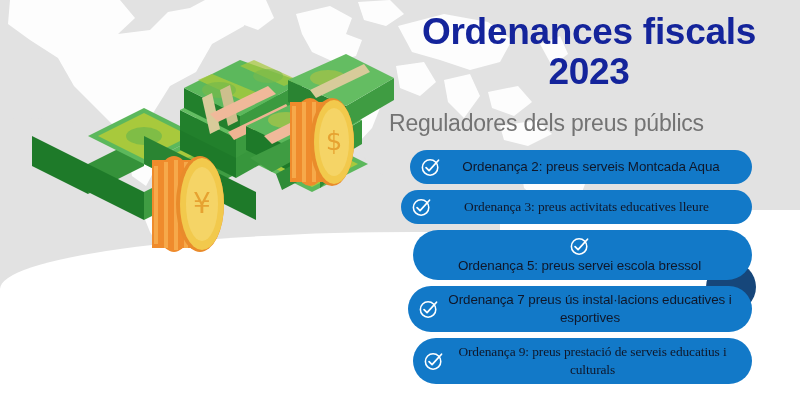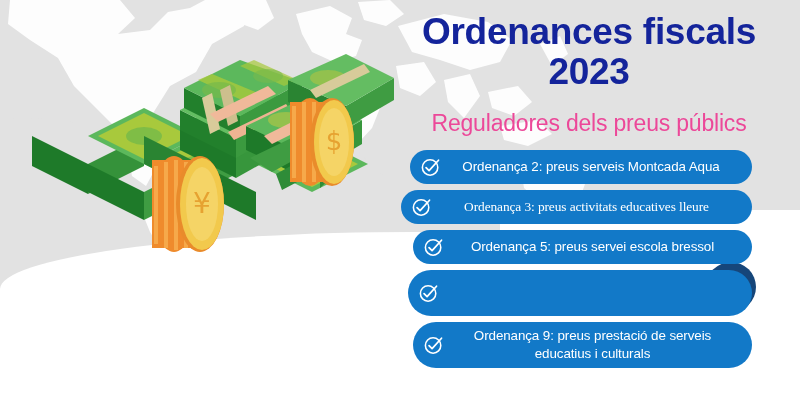--- a/index.html
+++ b/index.html
@@ -101,48 +101,47 @@
     color: #14249b;
     font-size: 37px;
     font-weight: bold;
     line-height: 1.07;
     letter-spacing: -0.3px;
   }
   .subtitle {
     position: absolute;
     left: 0; top: 110px;
     width: 400px;
-    text-align: center;
-    color: #ec4899;
+    color: #737373;
     font-size: 23px;
     font-weight: normal;
     letter-spacing: -0.2px;
   }
 
   .pill-list {
     position: absolute;
     left: 0; top: 150px;
     width: 412px;
   }
   .pill {
     position: relative;
     background: #1279c8;
     border-radius: 26px;
-    color: #ffffff;
+    color: #0f172a;
     display: flex;
     align-items: center;
     margin-bottom: 6px;
     min-height: 34px;
     padding: 5px 12px 5px 10px;
   }
   .pill-1 { margin-left: 21px; width: 342px; }
   .pill-2 { margin-left: 12px; width: 351px; font-family: Liberation Serif, serif; }
-  .pill-3 { margin-left: 24px; width: 339px; }
+  .pill-3 { margin-left: 24px; width: 339px; flex-direction: column; }
   .pill-4 { margin-left: 19px; width: 344px; min-height: 46px; }
-  .pill-5 { margin-left: 24px; width: 339px; min-height: 46px; }
+  .pill-5 { margin-left: 24px; width: 339px; min-height: 46px; font-family: Liberation Serif, serif; }
 
   .check-icon { flex: 0 0 auto; width: 22px; height: 22px; margin-right: 4px; }
   .pill-text {
     flex: 1 1 auto;
     text-align: center;
     font-size: 13.4px;
     line-height: 1.32;
     letter-spacing: -0.1px;
     padding-right: 4px;
   }
@@ -341,20 +340,21 @@
         <span class="pill-text">Ordenança 5: preus servei escola bressol</span>
       </div>
 
       <div class="pill pill-4">
         <span class="check-icon">
           <svg width="22" height="22" viewBox="0 0 24 24">
             <circle cx="11" cy="12.5" r="8.4" fill="none" stroke="#ffffff" stroke-width="1.7"></circle>
             <path d="M6.6 12.6 L9.9 15.9 L20.2 4.6" fill="none" stroke="#ffffff" stroke-width="1.9" stroke-linecap="round" stroke-linejoin="round"></path>
           </svg>
         </span>
+        <span class="pill-text">Ordenança 7 preus ús instal·lacions educatives i esportives</span>
       </div>
 
       <div class="pill pill-5">
         <span class="check-icon">
           <svg width="22" height="22" viewBox="0 0 24 24">
             <circle cx="11" cy="12.5" r="8.4" fill="none" stroke="#ffffff" stroke-width="1.7"></circle>
             <path d="M6.6 12.6 L9.9 15.9 L20.2 4.6" fill="none" stroke="#ffffff" stroke-width="1.9" stroke-linecap="round" stroke-linejoin="round"></path>
           </svg>
         </span>
         <span class="pill-text">Ordenança 9: preus prestació de serveis educatius i culturals</span>

